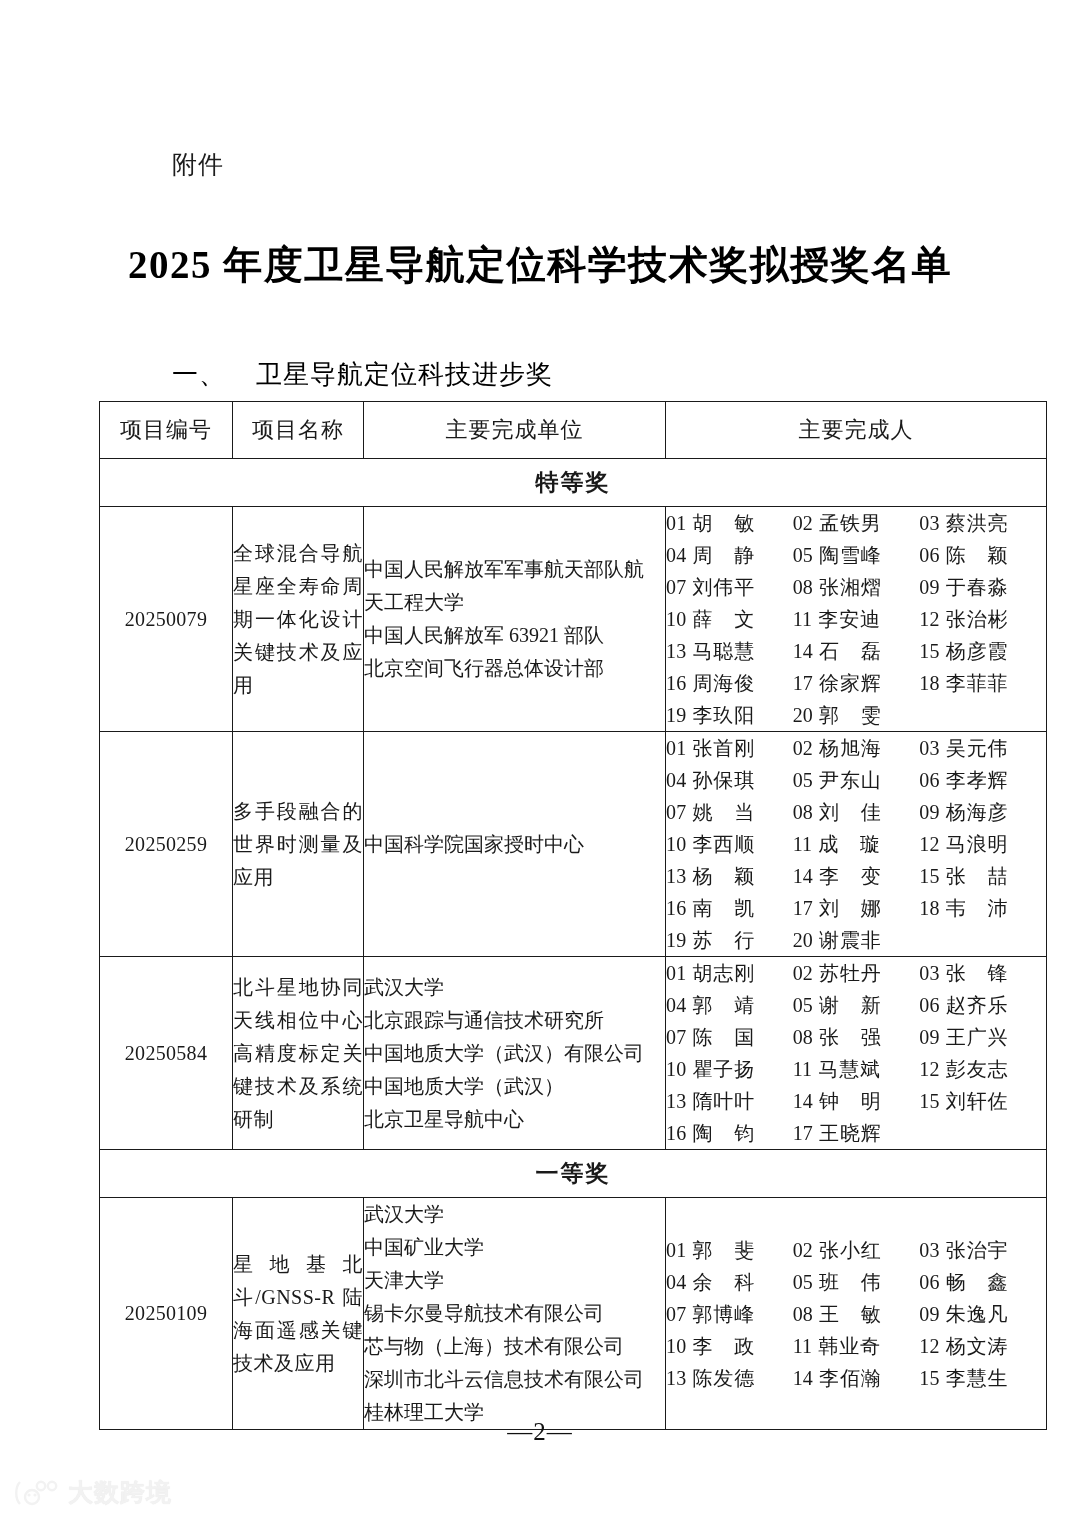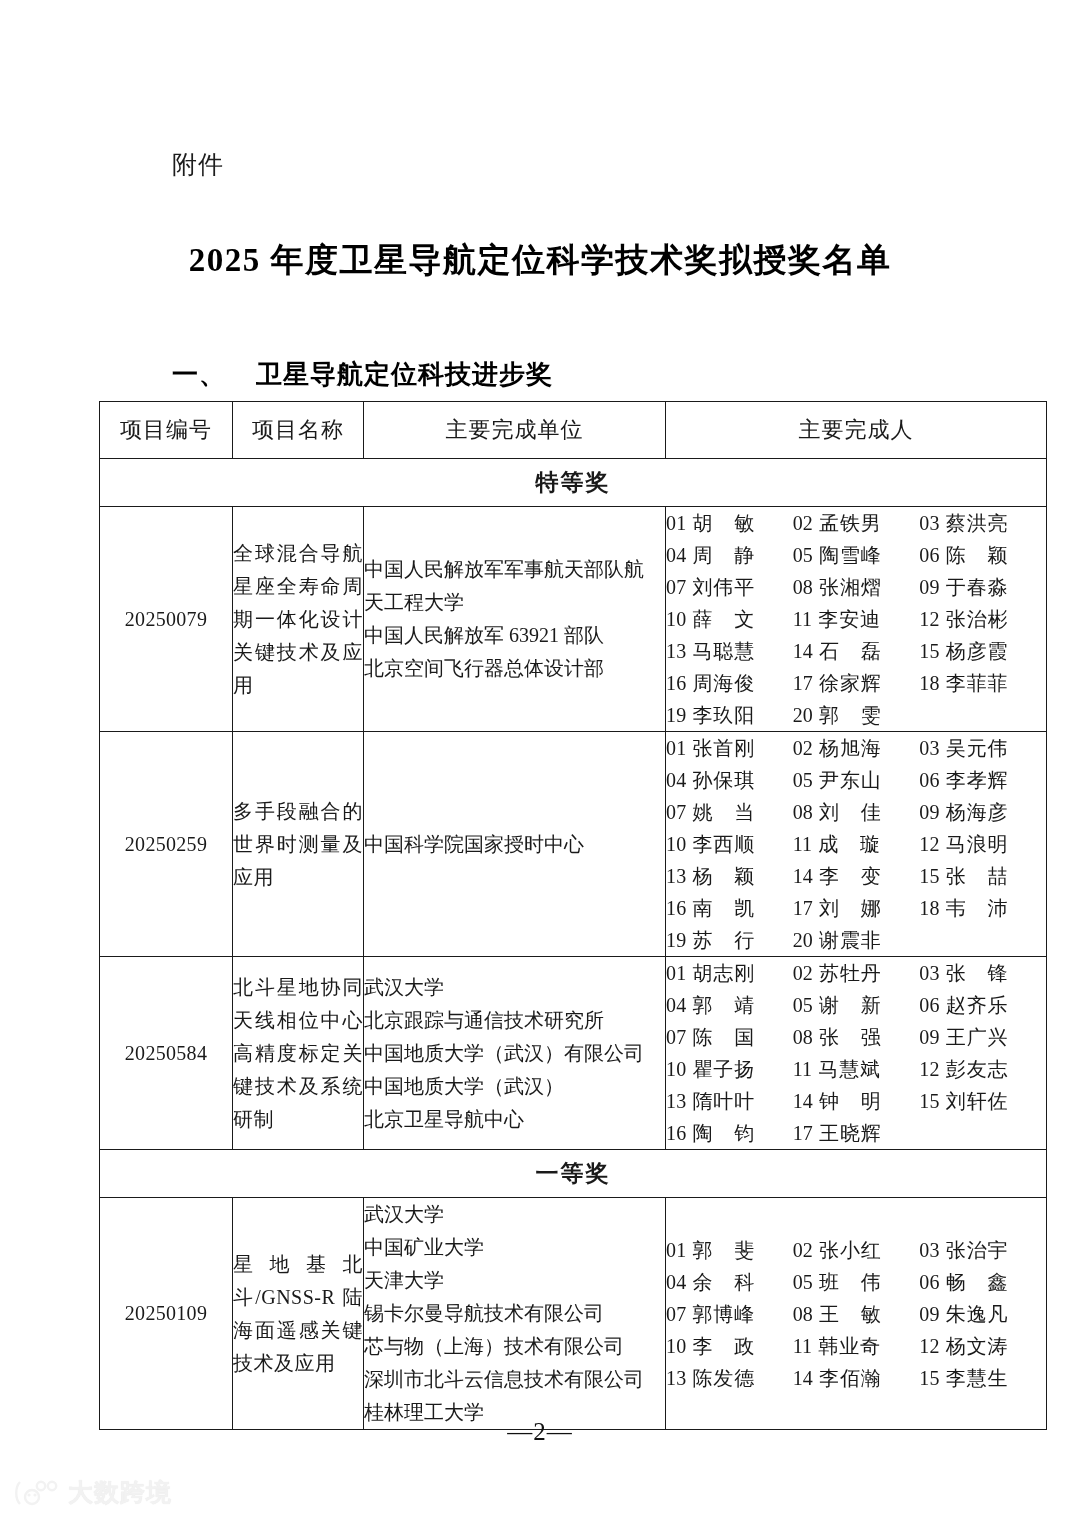--- a/index.html
+++ b/index.html
@@ -31,33 +31,33 @@
     color: #1d1d1d;
   }
 
   
   .doc-title {
     position: absolute;
     left: 0;
     right: 0;
     top: 238px;
     text-align: center;
-    font-size: 33px;
+    font-size: 39px;
     font-weight: bold;
     letter-spacing: 1.5px;
     color: #000;
   }
 
   
   .section-heading {
     position: absolute;
     left: 172px;
     top: 357px;
     font-size: 26px;
-    font-weight: bold;
+    font-weight: normal;
     letter-spacing: 1px;
     color: #000;
     white-space: pre;
   }
 
   
   .award-table {
     position: absolute;
     left: 99px;
     top: 401px;

